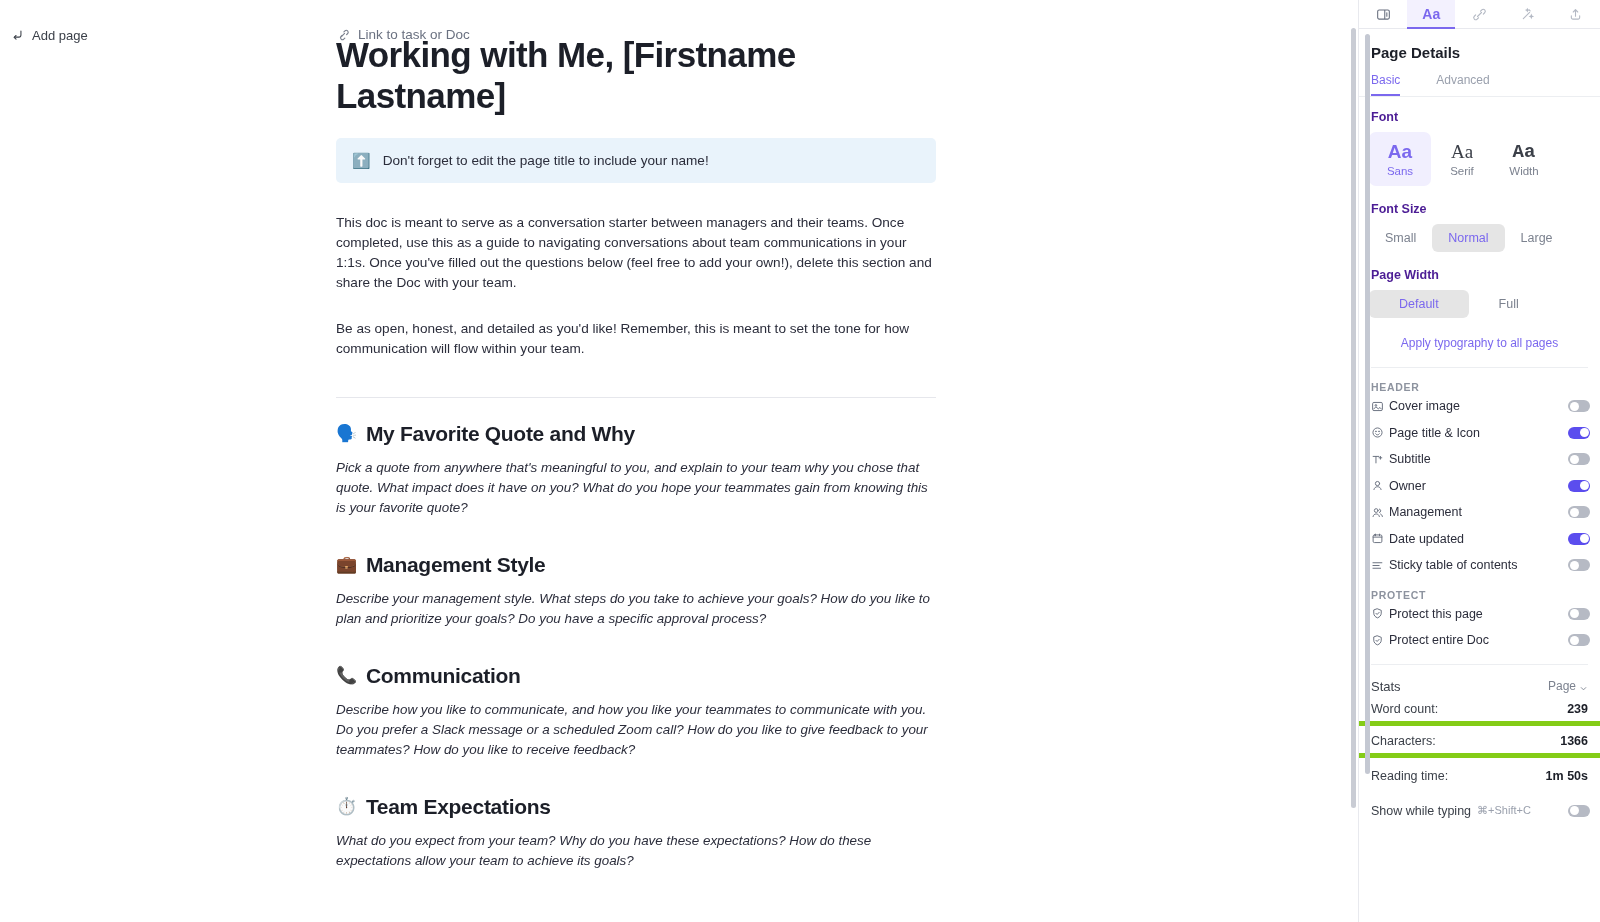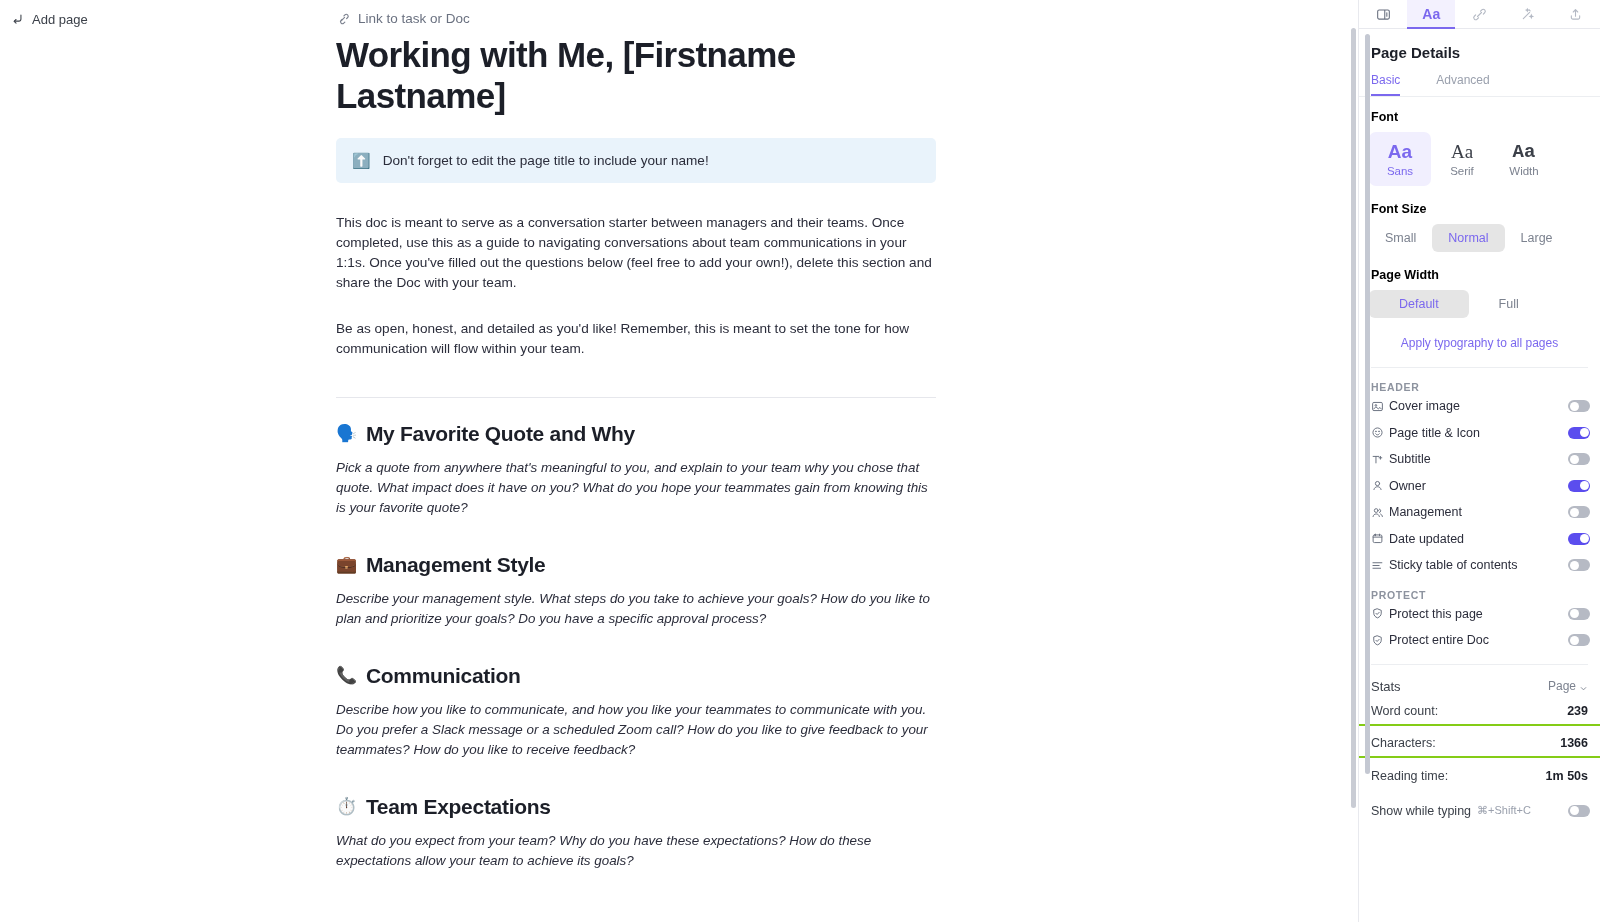--- a/index.html
+++ b/index.html
@@ -8,21 +8,21 @@
     background: #ffffff;
     font-family: "Liberation Sans", sans-serif;
     color: #2b2d3b;
     overflow: hidden;
   }
   .app { position: relative; width: 1600px; height: 922px; display: flex; }
 
   
   .doc-area { position: relative; width: 1358px; height: 922px; background: #fff; overflow: hidden; }
 
-  .topbar { position: absolute; top: 0; left: 0; width: 1358px; height: 36px; }
+  .topbar { position: absolute; top: 16px; left: 0; width: 1358px; height: 36px; }
 
   .add-page {
     position: absolute; left: 12px; top: 12px;
     display: flex; align-items: center; gap: 7px;
     font-size: 13px; color: #3b4049; cursor: pointer;
   }
   .add-page .lbl { font-size: 13px; }
 
   .link-task {
     position: absolute; left: 336px; top: 11px;
@@ -111,21 +111,21 @@
     padding: 15px 14px 0 12px;
     font-size: 15px; font-weight: bold; color: #1c1f28;
   }
   .sub-tabs { display: flex; gap: 36px; padding: 12px 12px 0 12px; }
   .sub-tab { font-size: 12px; color: #9aa0ad; padding-bottom: 7px; cursor: pointer; }
   .sub-tab.active { color: #7b68ee; border-bottom: 2px solid #7b68ee; font-weight: 500; }
   .sub-sep { height: 1px; background: #eceef1; margin: 0 0 0 0; }
 
   .grp-label {
     padding: 13px 20px 0 12px;
-    font-size: 12.5px; font-weight: bold; color: #000000;
+    font-size: 12.5px; font-weight: bold; color: #4c1d95;
   }
 
   .font-row { display: flex; gap: 0; padding: 8px 10px 0 10px; }
   .font-opt {
     width: 62px; height: 54px; border-radius: 7px;
     display: flex; flex-direction: column; align-items: center; justify-content: center;
     gap: 2px; cursor: pointer;
   }
   .font-opt.active { background: #f1effe; }
   .font-opt .big { font-size: 19px; font-weight: bold; color: #3c4049; }
@@ -175,21 +175,21 @@
   .stats-head {
     display: flex; align-items: center; justify-content: space-between;
     padding: 14px 12px 0 12px;
   }
   .stats-head .t { font-size: 13px; color: #3b4049; }
   .stats-head .pg { font-size: 12px; color: #7c828f; display: flex; align-items: flex-end; gap: 3px; cursor: pointer; }
 
   .stat-row {
     display: flex; align-items: center; justify-content: space-between;
     padding: 0 12px; height: 28px;
-    border-bottom: 2px solid #84cc16;
+    border-bottom: 5px solid #84cc16;
     margin-top: 4px;
   }
   .stat-row .k { font-size: 12.5px; color: #3b4049; }
   .stat-row .v { font-size: 12.5px; font-weight: bold; color: #1c1f28; }
 
   .swt {
     display: flex; align-items: center; gap: 6px;
     padding: 14px 10px 0 12px;
   }
   .swt .lbl { font-size: 12.5px; color: #3b4049; }

